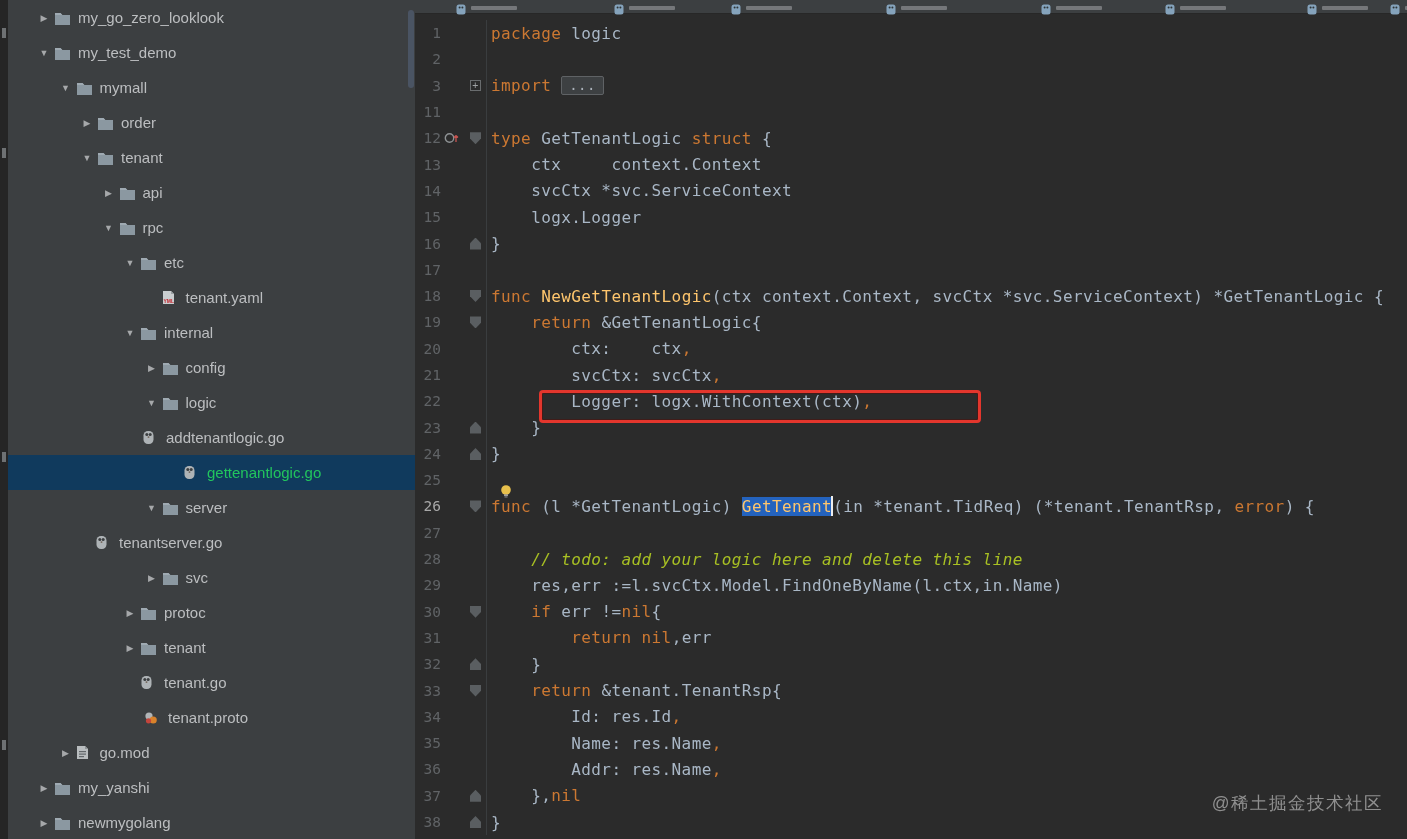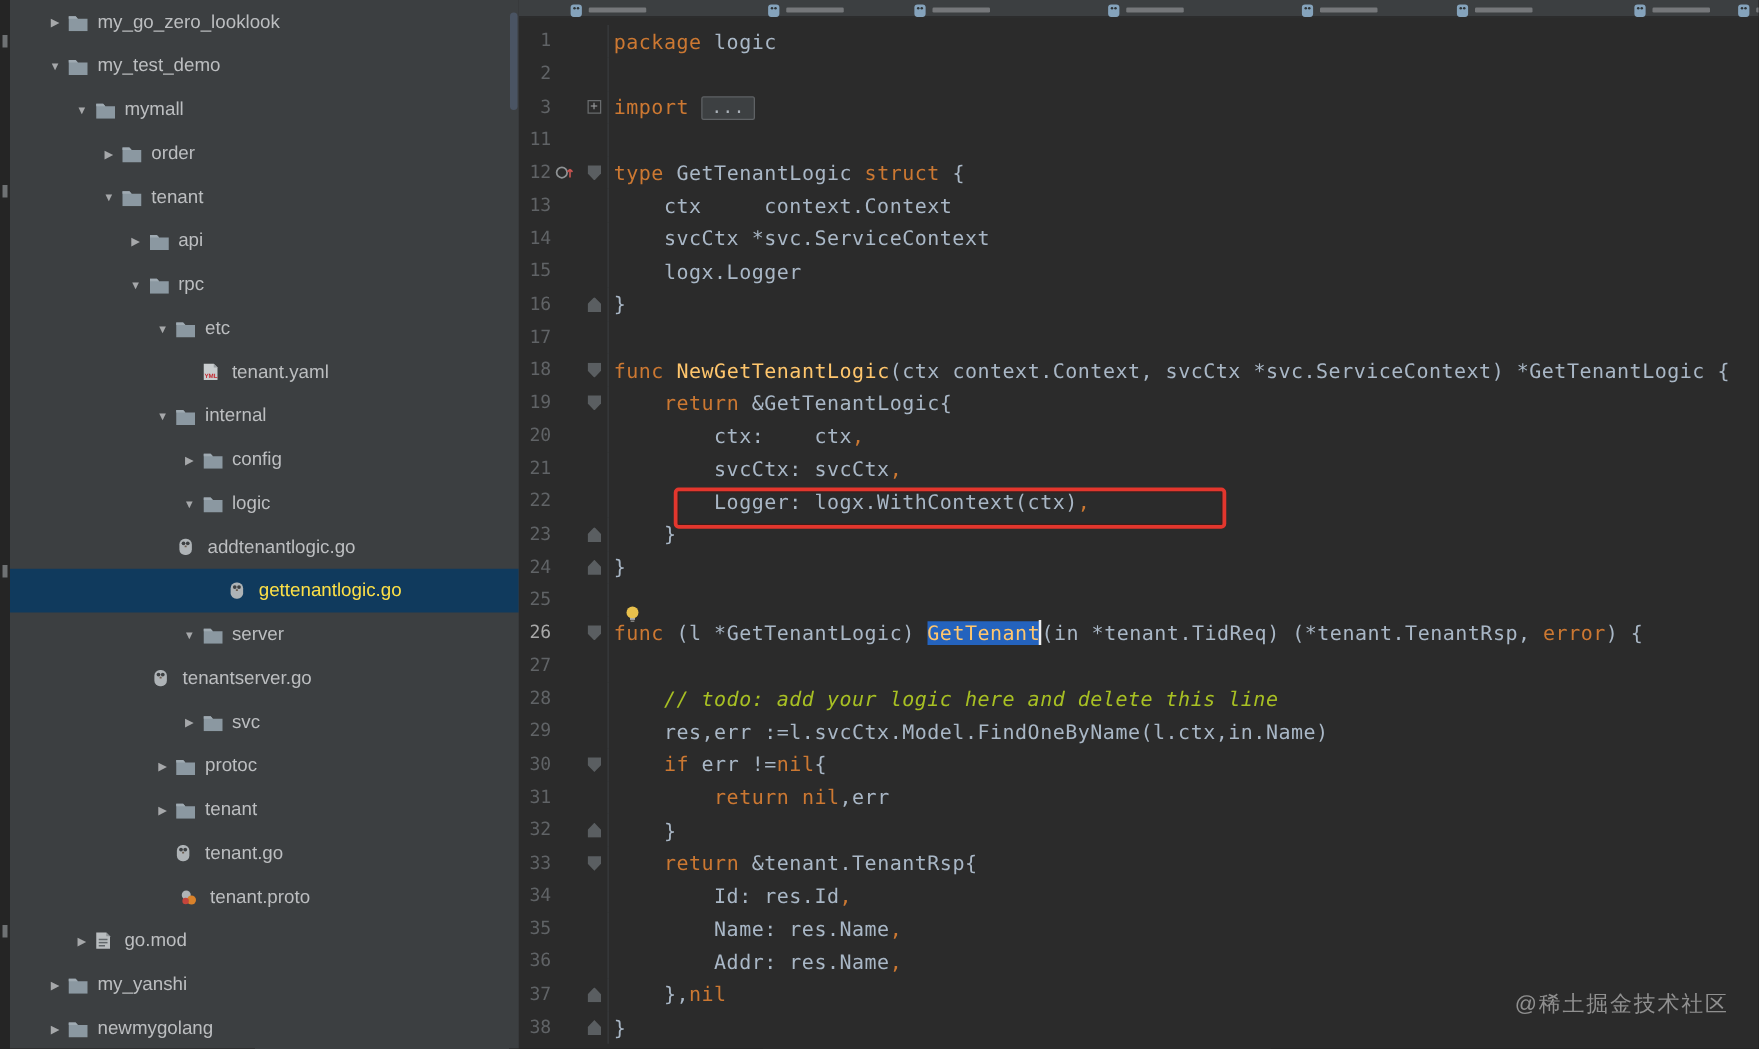--- a/index.html
+++ b/index.html
@@ -7,21 +7,21 @@
           background:var(--editor_bg,#2B2B2B);font-family:"Liberation Sans",sans-serif;}
 
   
   .left-stripe{position:absolute;left:0;top:0;width:8px;height:100%;background:#252525;z-index:6;}
   .left-stripe i{position:absolute;left:2px;width:4px;height:10px;background:#6E7173;display:block;}
 
   
   .tree{position:absolute;left:8px;top:0;width:407px;height:100%;
         background:var(--panel_bg,#3C3F41);overflow:hidden;z-index:5;}
   .trow{height:35px;display:flex;align-items:center;color:#BCBEC0;font-size:15px;white-space:nowrap;}
-  .trow.sel{background:var(--tree_selection_bg,#103A5D);color:#fde047;}
+  .trow.sel{background:var(--tree_selection_bg,#103A5D);color:#22c55e;}
   .arrow{width:20px;flex:none;display:inline-flex;justify-content:center;font-size:9px;color:#A6A8AA;}
   .ticon{width:22px;flex:none;display:inline-flex;align-items:center;}
   .tlabel{margin-left:2px;}
   .tree-scroll-thumb{position:absolute;right:1px;top:10px;width:6px;height:78px;
         background:rgba(110,140,190,.28);border-radius:3px;}
 
   
   .editor{position:absolute;left:415px;top:0;width:992px;height:100%;background:var(--editor_bg,#2B2B2B);}
   .tabs{position:relative;height:13px;background:var(--panel_bg,#3C3F41);border-bottom:1px solid #272727;}
   .tab-ic{position:absolute;top:1px;}
@@ -222,21 +222,21 @@
         <div class="trow" style="padding-left: 133.5px;">
           <span class="arrow">▼</span>
           <span class="ticon">
             <svg width="17" height="14" viewBox="0 0 17 14">
               <path d="M1 2h5.5l1.8 2H16v10H1z" fill="#8B98A1"></path>
               <path d="M1 2h5.5l1.8 2H1z" fill="#9FAAB2"></path>
             </svg>
           </span>
           <span class="tlabel">server</span>
         </div>
-        <div class="trow" style="padding-left: 94px;">
+        <div class="trow" style="padding-left: 67px;">
           <span class="arrow"></span>
           <span class="ticon">
             <svg width="13" height="15" viewBox="0 0 13 15">
               <rect x="1.5" y="1" width="10" height="13" rx="4.5" fill="#AEB3B6"></rect>
               <circle cx="4.8" cy="4.6" r="1.5" fill="#3C3F41"></circle>
               <circle cx="8.2" cy="4.6" r="1.5" fill="#3C3F41"></circle>
               <rect x="5.7" y="6.4" width="1.6" height="1.4" fill="#6B5B4E"></rect>
             </svg>
           </span>
           <span class="tlabel">tenantserver.go</span>

